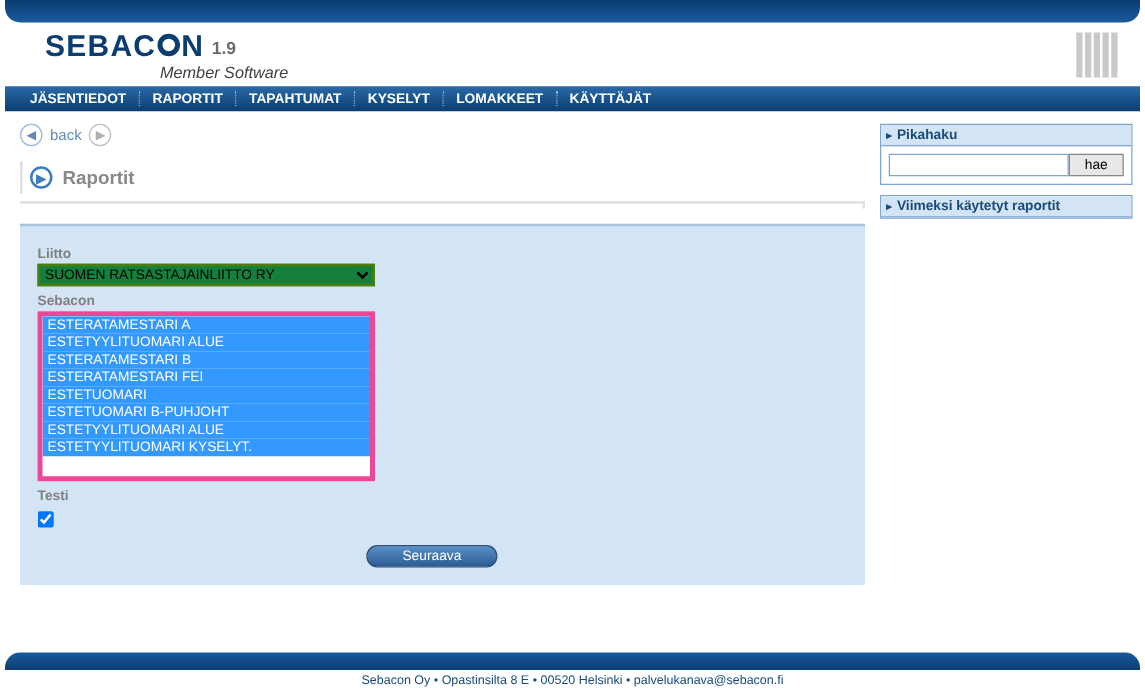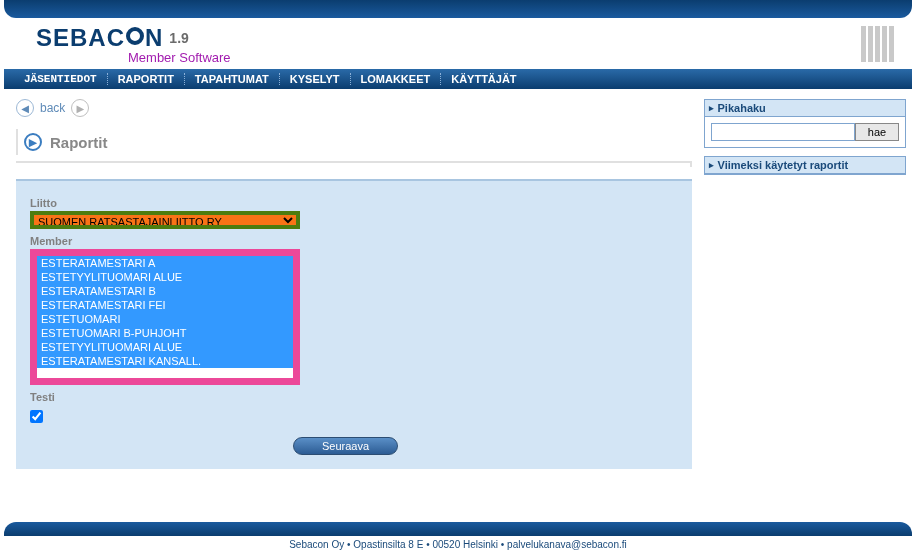--- a/index.html
+++ b/index.html
@@ -41,22 +41,23 @@
   border: 4px solid #0b3d6f;
   border-radius: 50%;
   vertical-align: middle;
   margin: 0 1px;
   position: relative;
   top: -2px;
 }
 .logo-version { font-size: 14px; font-weight: bold; color: #6b6b6b; margin-left: 6px; }
 .logo-sub {
   display: block;
+  font-style: italic;
   font-size: 13px;
-  color: #a21caf;
+  color: #404040;
   margin-top: -2px;
   margin-left: 92px;
 }
 .bars {
   display: flex;
   gap: 2px;
   margin-right: 6px;
   margin-top: 2px;
 }
 .bars span {
@@ -76,21 +77,21 @@
   padding: 0 10px;
   margin: 0 4px;
 }
 .main-nav .nav-group { display: flex; }
 .main-nav .nav-item {
   padding: 0 10px;
   border-left: 1px dotted #8ab0d8;
   cursor: pointer;
   white-space: nowrap;
 }
-.main-nav .nav-item:first-child { border-left: none; font-family: Liberation Mono, monospace; }
+.main-nav .nav-item:first-child { border-left: none; }
 .main-nav .spacer { flex: 1; }
 
 
 .content {
   display: flex;
   padding: 10px 10px 0 16px;
   gap: 12px;
 }
 .left-col { flex: 1; }
 .right-col { width: 202px; }
@@ -157,29 +158,29 @@
 .form-label {
   font-weight: bold;
   font-size: 11px;
   color: #808080;
   margin-bottom: 2px;
   margin-top: 6px;
 }
 .form-select {
   width: 270px;
   font-size: 11px;
-  border: 4px solid #4d7c0f;
-  background: #f97316;
+  border: 2px solid #4d7c0f;
+  background: #15803d;
   height: 18px;
 }
 .listbox {
   width: 270px;
   height: 136px;
   background: #fff;
-  border: 7px solid #ec4899;
+  border: 4px solid #ec4899;
   overflow-y: scroll;
   font-size: 11px;
 }
 .listbox-item {
   background: #3399ff;
   color: #fff;
   padding: 0px 4px;
   line-height: 14px;
   cursor: pointer;
 }
@@ -313,30 +314,30 @@
       <div class="page-title">Raportit</div>
     </div>
     <div class="title-border"></div>
 
     <div class="form-panel">
       <div class="form-label">Liitto</div>
       <select class="form-select">
         <option>SUOMEN RATSASTAJAINLIITTO RY</option>
       </select>
 
-      <div class="form-label">Member</div>
+      <div class="form-label">Sebacon</div>
       <div class="listbox">
         <div class="listbox-item">ESTERATAMESTARI A</div>
         <div class="listbox-item">ESTETYYLITUOMARI ALUE</div>
         <div class="listbox-item">ESTERATAMESTARI B</div>
         <div class="listbox-item">ESTERATAMESTARI FEI</div>
         <div class="listbox-item">ESTETUOMARI</div>
         <div class="listbox-item">ESTETUOMARI B-PUHJOHT</div>
         <div class="listbox-item">ESTETYYLITUOMARI ALUE</div>
-        <div class="listbox-item">ESTERATAMESTARI KANSALL.</div>
+        <div class="listbox-item">ESTETYYLITUOMARI KYSELYT.</div>
       </div>
 
       <div class="form-label">Testi</div>
       <div class="checkbox-row">
         <input type="checkbox" checked="" style="">
       </div>
 
       <div class="btn-row">
         <button class="btn">Seuraava</button>
       </div>

